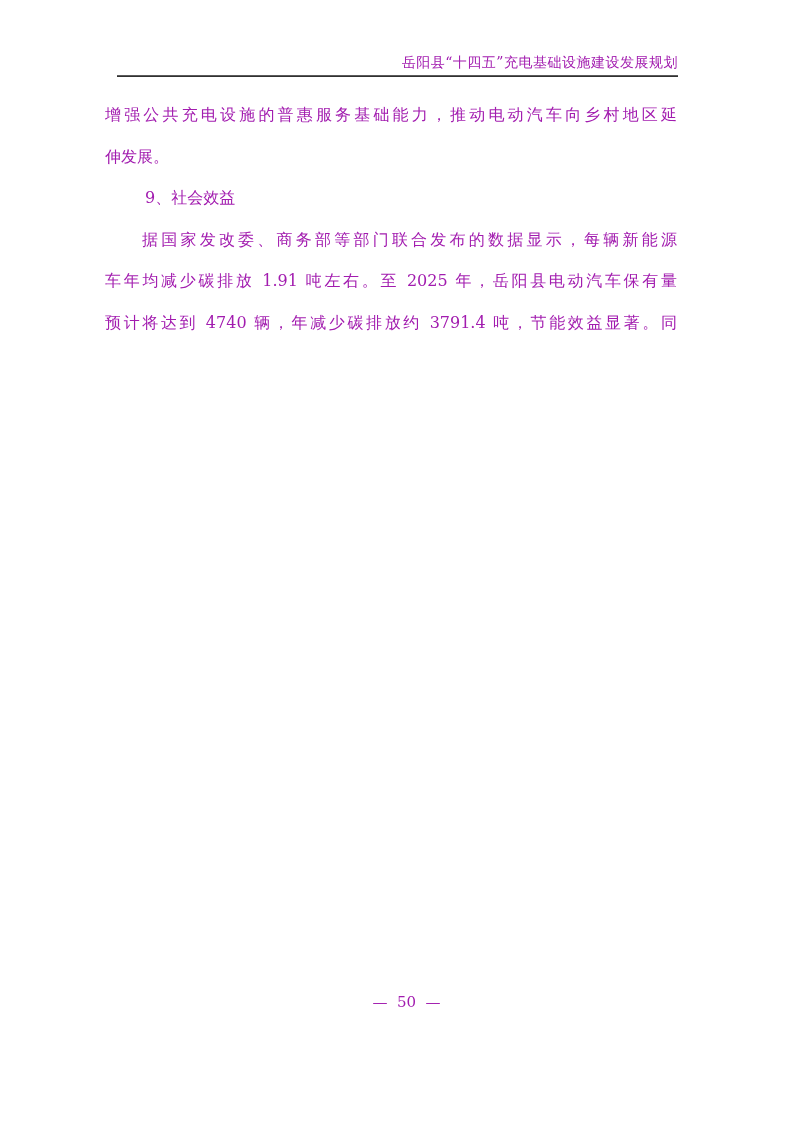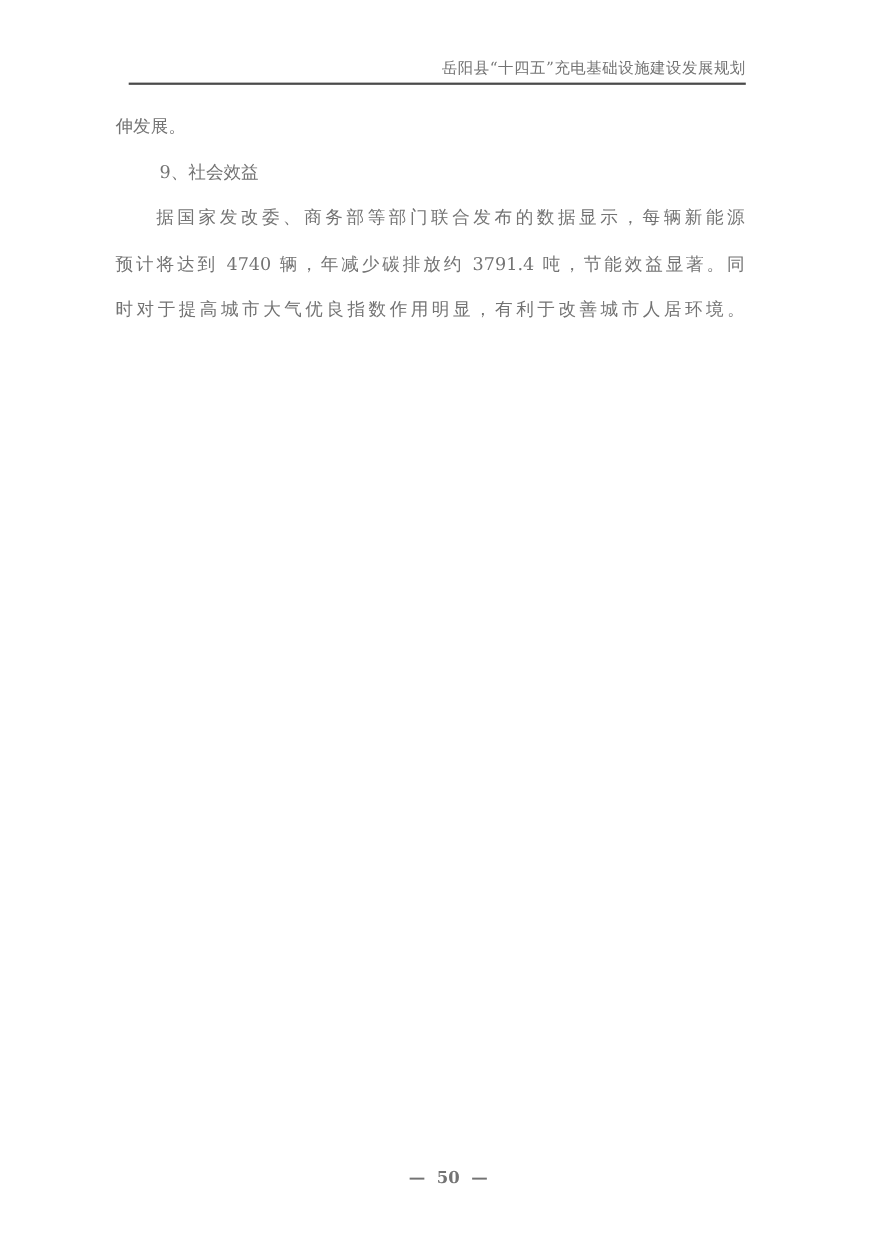--- a/index.html
+++ b/index.html
@@ -6,21 +6,21 @@
     margin: 0;
     padding: 0;
     background: #ffffff;
   }
   .page {
     position: relative;
     width: 794px;
     height: 1122px;
     background: #ffffff;
     font-family: "DejaVu Serif", "Liberation Serif", serif;
-    color: #737373;
+    color: #a21caf;
     overflow: hidden;
   }
   .header-title {
     position: absolute;
     top: 52px;
     left: 105px;
     width: 573px;
     text-align: right;
     font-size: 14px;
     line-height: 20px;
@@ -53,45 +53,45 @@
     text-align-last: justify;
   }
   .indent-first {
     text-indent: 37px;
   }
   .indent-heading {
     text-indent: 40px;
   }
   .footer {
     position: absolute;
-    top: 1040px;
+    top: 972px;
     left: 0;
     width: 794px;
     text-align: center;
     font-size: 15px;
     line-height: 20px;
     white-space: pre;
-    font-weight: bold;
   }
 </style>
 </head>
 <body>
 
 <div class="page">
 
   <div>
     <div class="header-title">岳阳县“十四五”充电基础设施建设发展规划</div>
     <div class="header-rule"></div>
   </div>
 
   <div class="body-text">
+    <div class="line j">增强公共充电设施的普惠服务基础能力，推动电动汽车向乡村地区延</div>
     <div class="line">伸发展。</div>
     <div class="line indent-heading">9、社会效益</div>
     <div class="line j indent-first">据国家发改委、商务部等部门联合发布的数据显示，每辆新能源</div>
+    <div class="line j">车年均减少碳排放 1.91 吨左右。至 2025 年，岳阳县电动汽车保有量</div>
     <div class="line j">预计将达到 4740 辆，年减少碳排放约 3791.4 吨，节能效益显著。同</div>
-    <div class="line j">时对于提高城市大气优良指数作用明显，有利于改善城市人居环境。</div>
   </div>
 
   <div class="footer">
     <span>—  50  —</span>
   </div>
 
 </div>
 
 </body></html>

